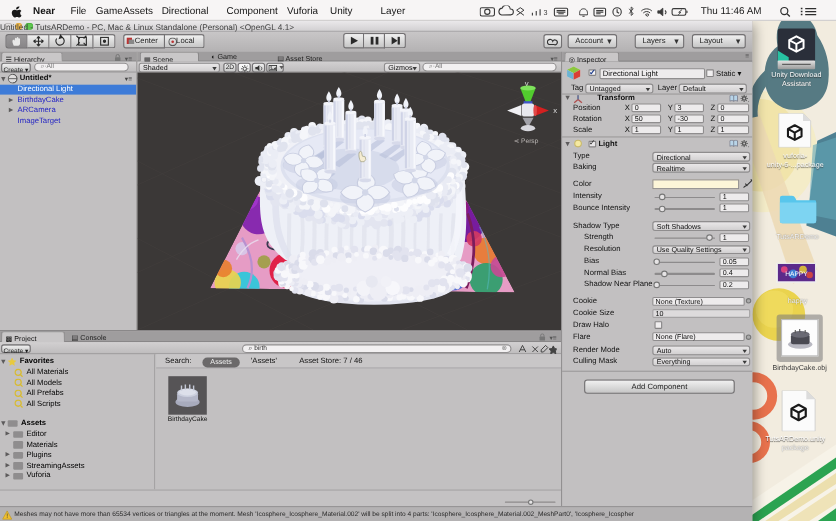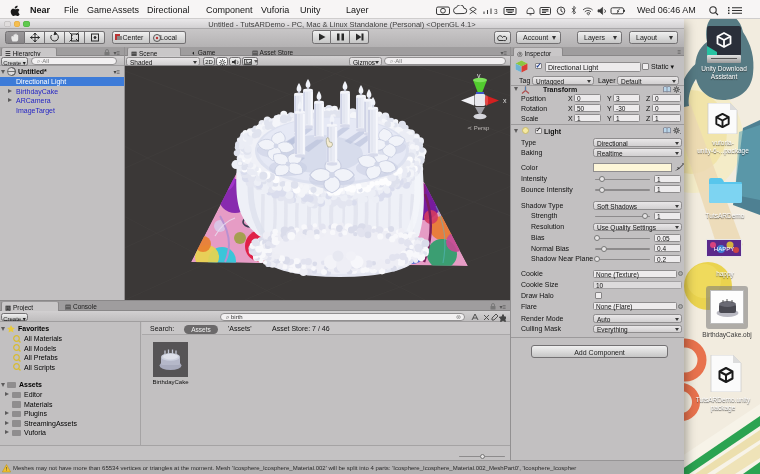--- a/index.html
+++ b/index.html
@@ -21,21 +21,21 @@
   position:absolute; left:0; top:19px; width:684px; height:455px;
   background:#c2c0c1; z-index:10; box-shadow:2px 4px 10px rgba(0,0,0,0.35); overflow:hidden;
 }
 #titlebar {
   position:absolute; left:0; top:0; width:684px; height:10px;
   background:linear-gradient(#eae8ea,#d2d0d2);
   border-bottom:1px solid #aaa8aa;
 }
 .tl { position:absolute; top:1.5px; width:6.5px; height:6.5px; border-radius:50%; }
 #titletext {
-  position:absolute; top:0.5px; left:0; width:684px; text-align:center;
+  position:absolute; top:0.5px; left:0; width:684px; text-align:left;
   font-size:7.5px; color:#3e3e3e; white-space:nowrap;
 }
 #toolbar {
   position:absolute; left:0; top:10px; width:684px; height:28px;
   background:linear-gradient(#c8c6c7,#aaa8a9);
   border-bottom:1px solid #8a8889;
 }
 .tbtn {
   position:absolute; background:linear-gradient(#f0f0f0,#c6c6c6);
   border:1px solid #737173; border-radius:2.5px; font-size:7px; color:#1c1c1c;
@@ -191,21 +191,21 @@
       </svg>
     <div class="mi" style="left:30px;font-weight:bold;">Near</div>
     <div class="mi" style="left:64px;">File</div>
     <div class="mi" style="left:87px;">Game</div>
     <div class="mi" style="left:112px;">Assets</div>
     <div class="mi" style="left:147px;">Directional</div>
     <div class="mi" style="left:206px;">Component</div>
     <div class="mi" style="left:261px;">Vuforia</div>
     <div class="mi" style="left:300px;">Unity</div>
     <div class="mi" style="left:346px;">Layer</div>
-    <div class="mi" style="left:637px;color:#1a1a1a;">Wed 06:46 AM</div>
+    <div class="mi" style="left:637px;color:#1a1a1a;">Thu 11:46 AM</div>
     <svg class="mi" style="left:436px;top:4.5px;" width="200" height="11">
       <g fill="none" stroke="#3a3a3a" stroke-width="1">
         <rect x="0.5" y="2" width="13" height="7.5" rx="1.5"></rect>
         <circle cx="7" cy="5.7" r="2.4"></circle>
         <path d="M 20,8.7 a 3.2,3.2 0 0 1 0.5,-6.3 a 3.8,3.8 0 0 1 7.4,0.8 a 2.6,2.6 0 0 1 0.3,5.3 Z"></path>
         <path d="M 37,2 l 3.3,2.3 l -3.3,2.3 l -3.3,-2.3 Z M 37,6.6 l 3.3,2.3 M 37,6.6 l -3.3,2.3" stroke-width="0.9"></path>
         <path d="M 48,9 v -2.5 M 51.5,9 v -4 M 55,9 v -5.5"></path>
         <text x="58" y="9" font-size="6.5" fill="#3a3a3a" stroke="none" font-family="Liberation Sans">3</text>
         <rect x="68" y="2.5" width="12" height="7" rx="1"></rect>
         <path d="M 70,4.5 h 8 M 70,6 h 8 M 71.5,7.5 h 5"></path>

